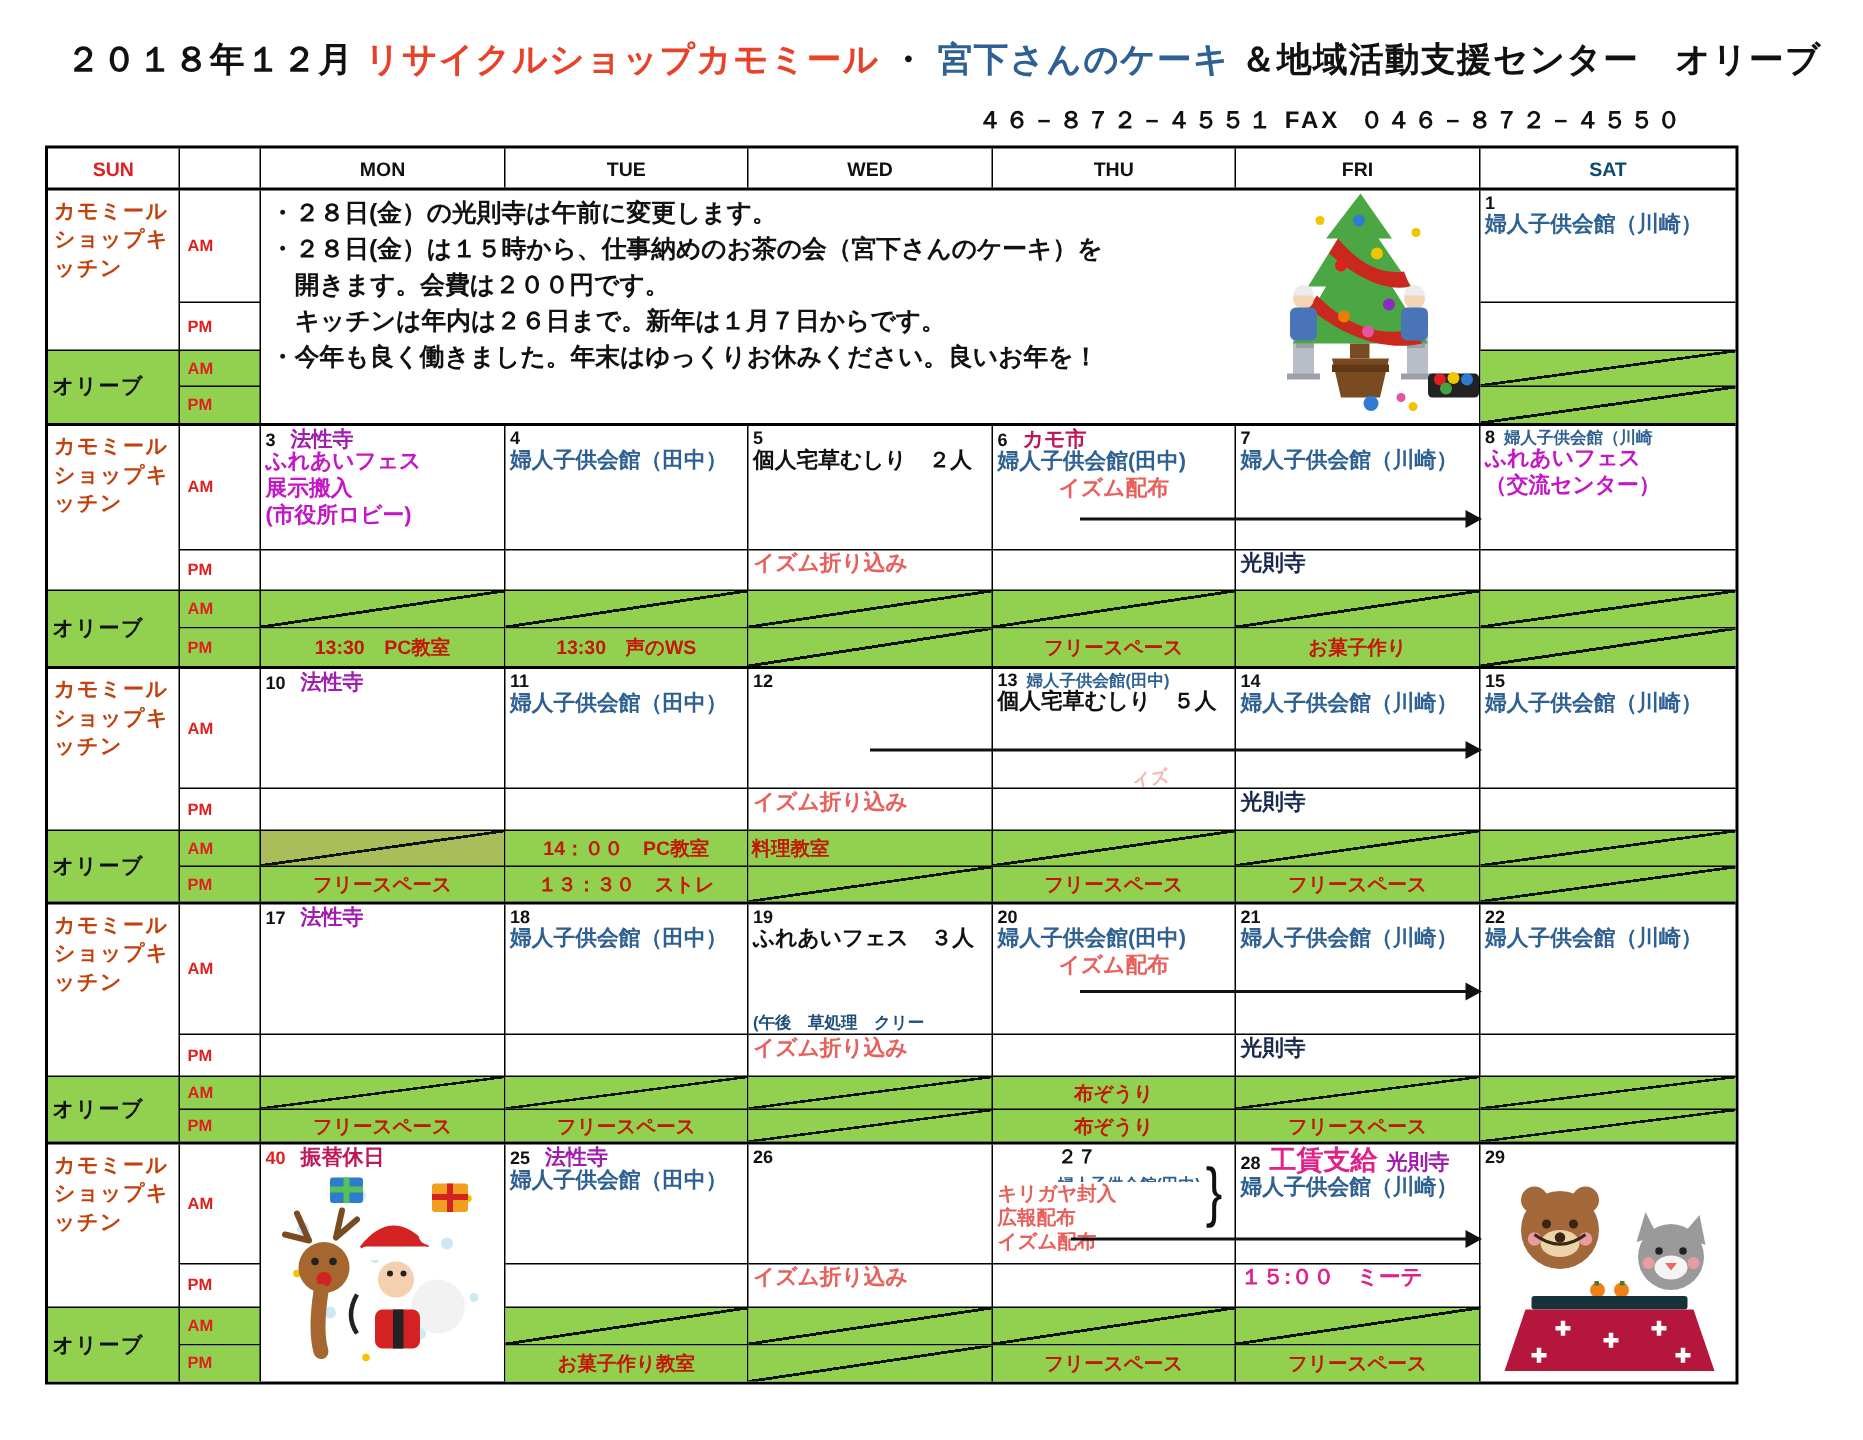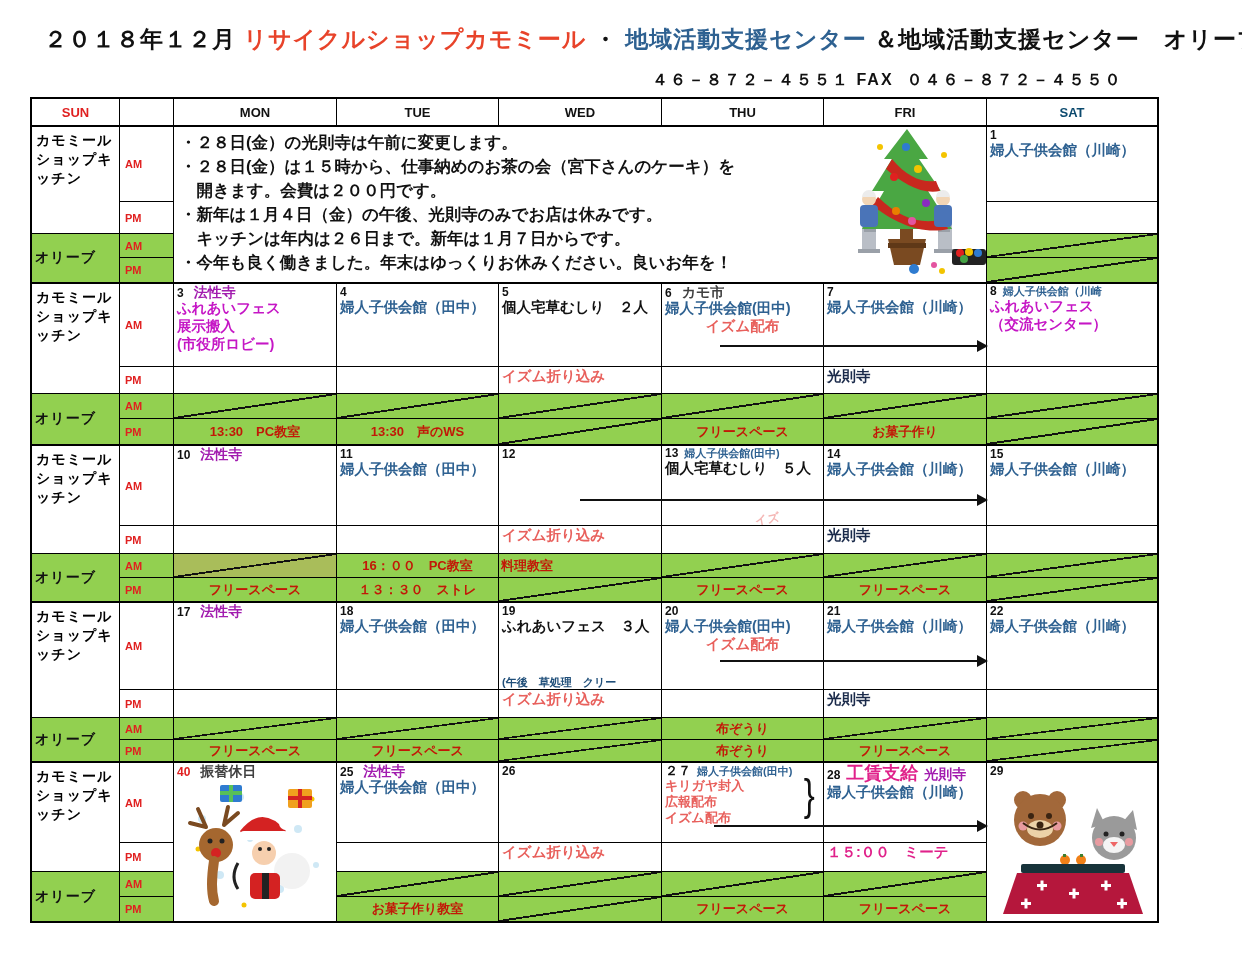--- a/index.html
+++ b/index.html
@@ -31,30 +31,30 @@
   .col5{grid-column:5;} .col6{grid-column:6;} .col7{grid-column:7;} .col8{grid-column:8;border-right:none;}
   .r1{grid-row:1;} .r2{grid-row:2;} .r3{grid-row:3;}
   .r4{grid-row:4;border-bottom:none;}
   .r12{grid-row:1/3;} .r34{grid-row:3/5;border-bottom:none;} .r14{grid-row:1/5;border-bottom:none;}
   .sp5{grid-column:3/8;}
 
   .g{background:#92d050;}
   .g2{background:#a9bd5a;}
   .sl{background-image:linear-gradient(to bottom right,transparent 48%,#111 48%,#111 52%,transparent 52%);}
 
-  .lbl.shop{color:#000000;font-size:14px;line-height:1.35;padding:4px 2px 14px 4px;letter-spacing:1px;}
+  .lbl.shop{color:#c2410c;font-size:14px;line-height:1.35;padding:4px 2px 14px 4px;letter-spacing:1px;}
   .lbl.olive{color:#111;font-size:14px;display:flex;align-items:center;padding-left:3px;letter-spacing:1px;}
   .ampm{color:#e02020;font-size:11px;display:flex;align-items:center;padding-left:5px;}
 
   .dline{display:flex;gap:10px;align-items:baseline;line-height:1.1;flex-wrap:wrap;}
   .dnum{font-size:12px;color:#111;}
   .dnum.red{color:#e02020;}
   .dnum.fw{font-size:13px;}
   .dh-navy{color:#a21caf;font-size:14px;}
-  .dh-red{color:#404040;font-size:14px;}
+  .dh-red{color:#be185d;font-size:14px;}
   .dh-blue{color:#2e6191;font-size:11px;}
   .dh-pink{color:#e0218a;font-size:18px;}
 
   .ev{font-size:14.5px;line-height:1.22;}
   .blue{color:#2e6191;} .navy{color:#1a2a4a;} .coral{color:#e8605c;}
   .magenta{color:#c516c5;} .pink{color:#e0218a;} .blk{color:#111;}
   .small-navy{color:#1f4e79;font-size:11px;line-height:1.1;}
   .ctr{text-align:center;}
   .olv{font-size:13px;color:#c21807;display:flex;align-items:center;justify-content:center;text-align:center;padding:0 2px;}
 
@@ -72,21 +72,21 @@
 </style>
 </head>
 <body>
 
 <div class="page">
 
   <div class="titlebar">
     <span>２０１８年１２月</span>
     <span class="t-orange">リサイクルショップカモミール</span>
     <span>・</span>
-    <span class="t-blue">地域活動支援センター</span>
+    <span class="t-blue">宮下さんのケーキ</span>
     <span>＆地域活動支援センター　オリーブ</span>
   </div>
 
   <div class="phoneline">
     <span>４６－８７２－４５５１</span>
     <span class="faxpart"><span>FAX</span>&nbsp;&nbsp;<span>０４６－８７２－４５５０</span></span>
   </div>
 
   <div class="cal">
 
@@ -106,21 +106,20 @@
       <div class="cell ampm col2 r1">AM</div>
       <div class="cell ampm col2 r2">PM</div>
       <div class="cell lbl olive g col1 r34">オリーブ</div>
       <div class="cell ampm g col2 r3">AM</div>
       <div class="cell ampm g col2 r4">PM</div>
 
       <div class="cell notice sp5 r14">
         <div class="nline">・２８日(金）の光則寺は午前に変更します。</div>
         <div class="nline">・２８日(金）は１５時から、仕事納めのお茶の会（宮下さんのケーキ）を</div>
         <div class="nline">　開きます。会費は２００円です。</div>
-        <div class="nline">・新年は１月４日（金）の午後、光則寺のみでお店は休みです。</div>
         <div class="nline">　キッチンは年内は２６日まで。新年は１月７日からです。</div>
         <div class="nline">・今年も良く働きました。年末はゆっくりお休みください。良いお年を！</div>
         <svg class="clip-tree" width="168" height="152" viewBox="0 0 168 152">
           <circle cx="58" cy="22" r="3" fill="#f4c400"></circle>
             <circle cx="122" cy="30" r="3" fill="#f4c400"></circle>
             <circle cx="64" cy="58" r="2.5" fill="#f4c400"></circle>
             <circle cx="120" cy="70" r="2.5" fill="#f4c400"></circle>
           <rect x="40" y="88" width="14" height="38" fill="#b9bec6"></rect>
             <rect x="36" y="124" width="22" height="4" fill="#9aa0a8"></rect>
             <rect x="42" y="104" width="12" height="3" fill="#9aa0a8"></rect>
@@ -257,21 +256,21 @@
       </div>
       <div class="cell col3 r2"></div>
       <div class="cell g2 sl col3 r3"></div>
       <div class="cell g olv col3 r4">フリースペース</div>
 
       <div class="cell day col4 r1">
         <div class="dnum">11</div>
         <div class="ev blue">婦人子供会館（田中）</div>
       </div>
       <div class="cell col4 r2"></div>
-      <div class="cell g olv col4 r3">16：００　PC教室</div>
+      <div class="cell g olv col4 r3">14：００　PC教室</div>
       <div class="cell g olv col4 r4">１３：３０　ストレ</div>
 
       <div class="cell day col5 r1">
         <div class="dnum">12</div>
       </div>
       <div class="cell col5 r2">
           <div class="ev coral">イズム折り込み</div>
         </div>
       <div class="cell g olv col5 r3" style="justify-content:flex-start;">料理教室</div>
       <div class="cell g sl col5 r4"></div>
@@ -440,21 +439,21 @@
       <div class="cell day col5 r1">
         <div class="dnum">26</div>
       </div>
       <div class="cell col5 r2">
           <div class="ev coral">イズム折り込み</div>
         </div>
       <div class="cell g sl col5 r3"></div>
       <div class="cell g sl col5 r4"></div>
 
       <div class="cell day col6 r1">
-        <div class="dline" style="gap:6px;max-height:24px;overflow:hidden;">
+        <div class="dline" style="gap:6px;max-height:24px;overflow:hidden;margin-left:40px;">
             <span class="dnum fw">２７</span>
             <span class="dh-blue">婦人子供会館(田中)</span>
           </div>
         <div class="ev coral" style="font-size:13px;">キリガヤ封入</div>
         <div class="ev coral" style="font-size:13px;">広報配布</div>
         <div class="ev coral" style="font-size:13px;">イズム配布</div>
         <span class="brace">}</span>
       </div>
       <div class="cell col6 r2"></div>
       <div class="cell g sl col6 r3"></div>

